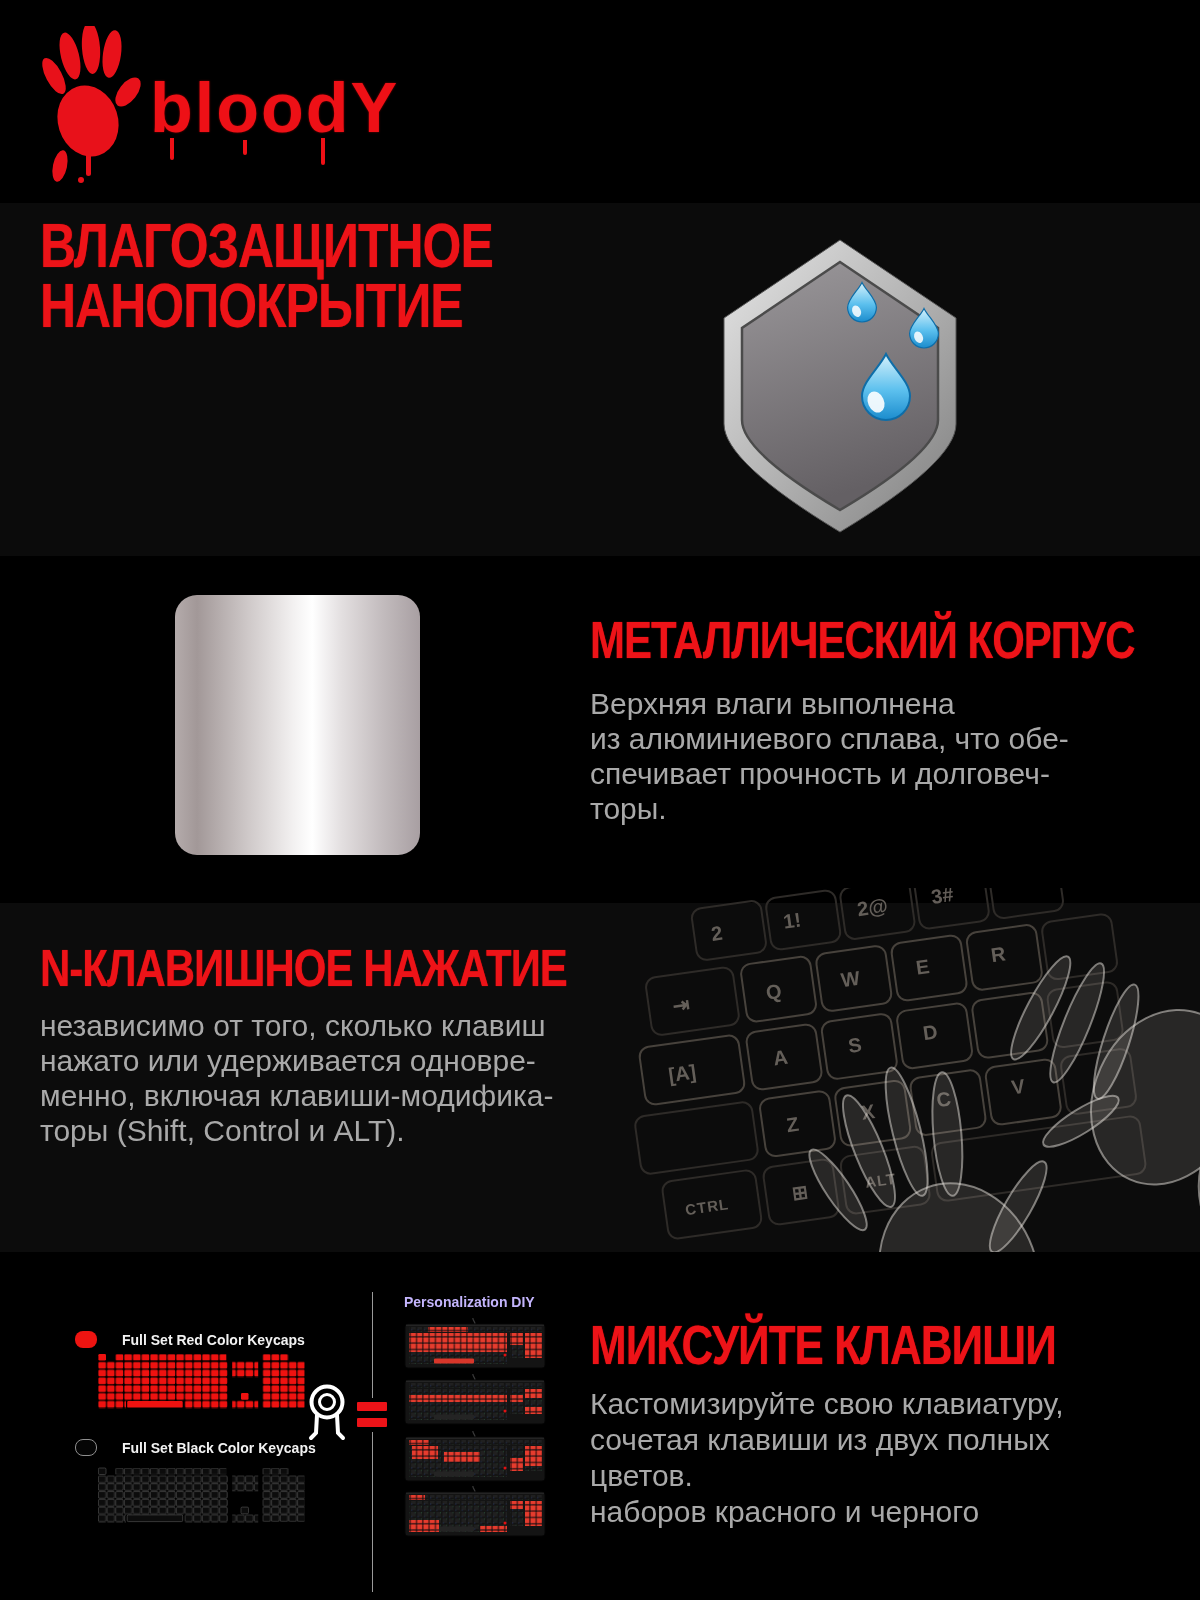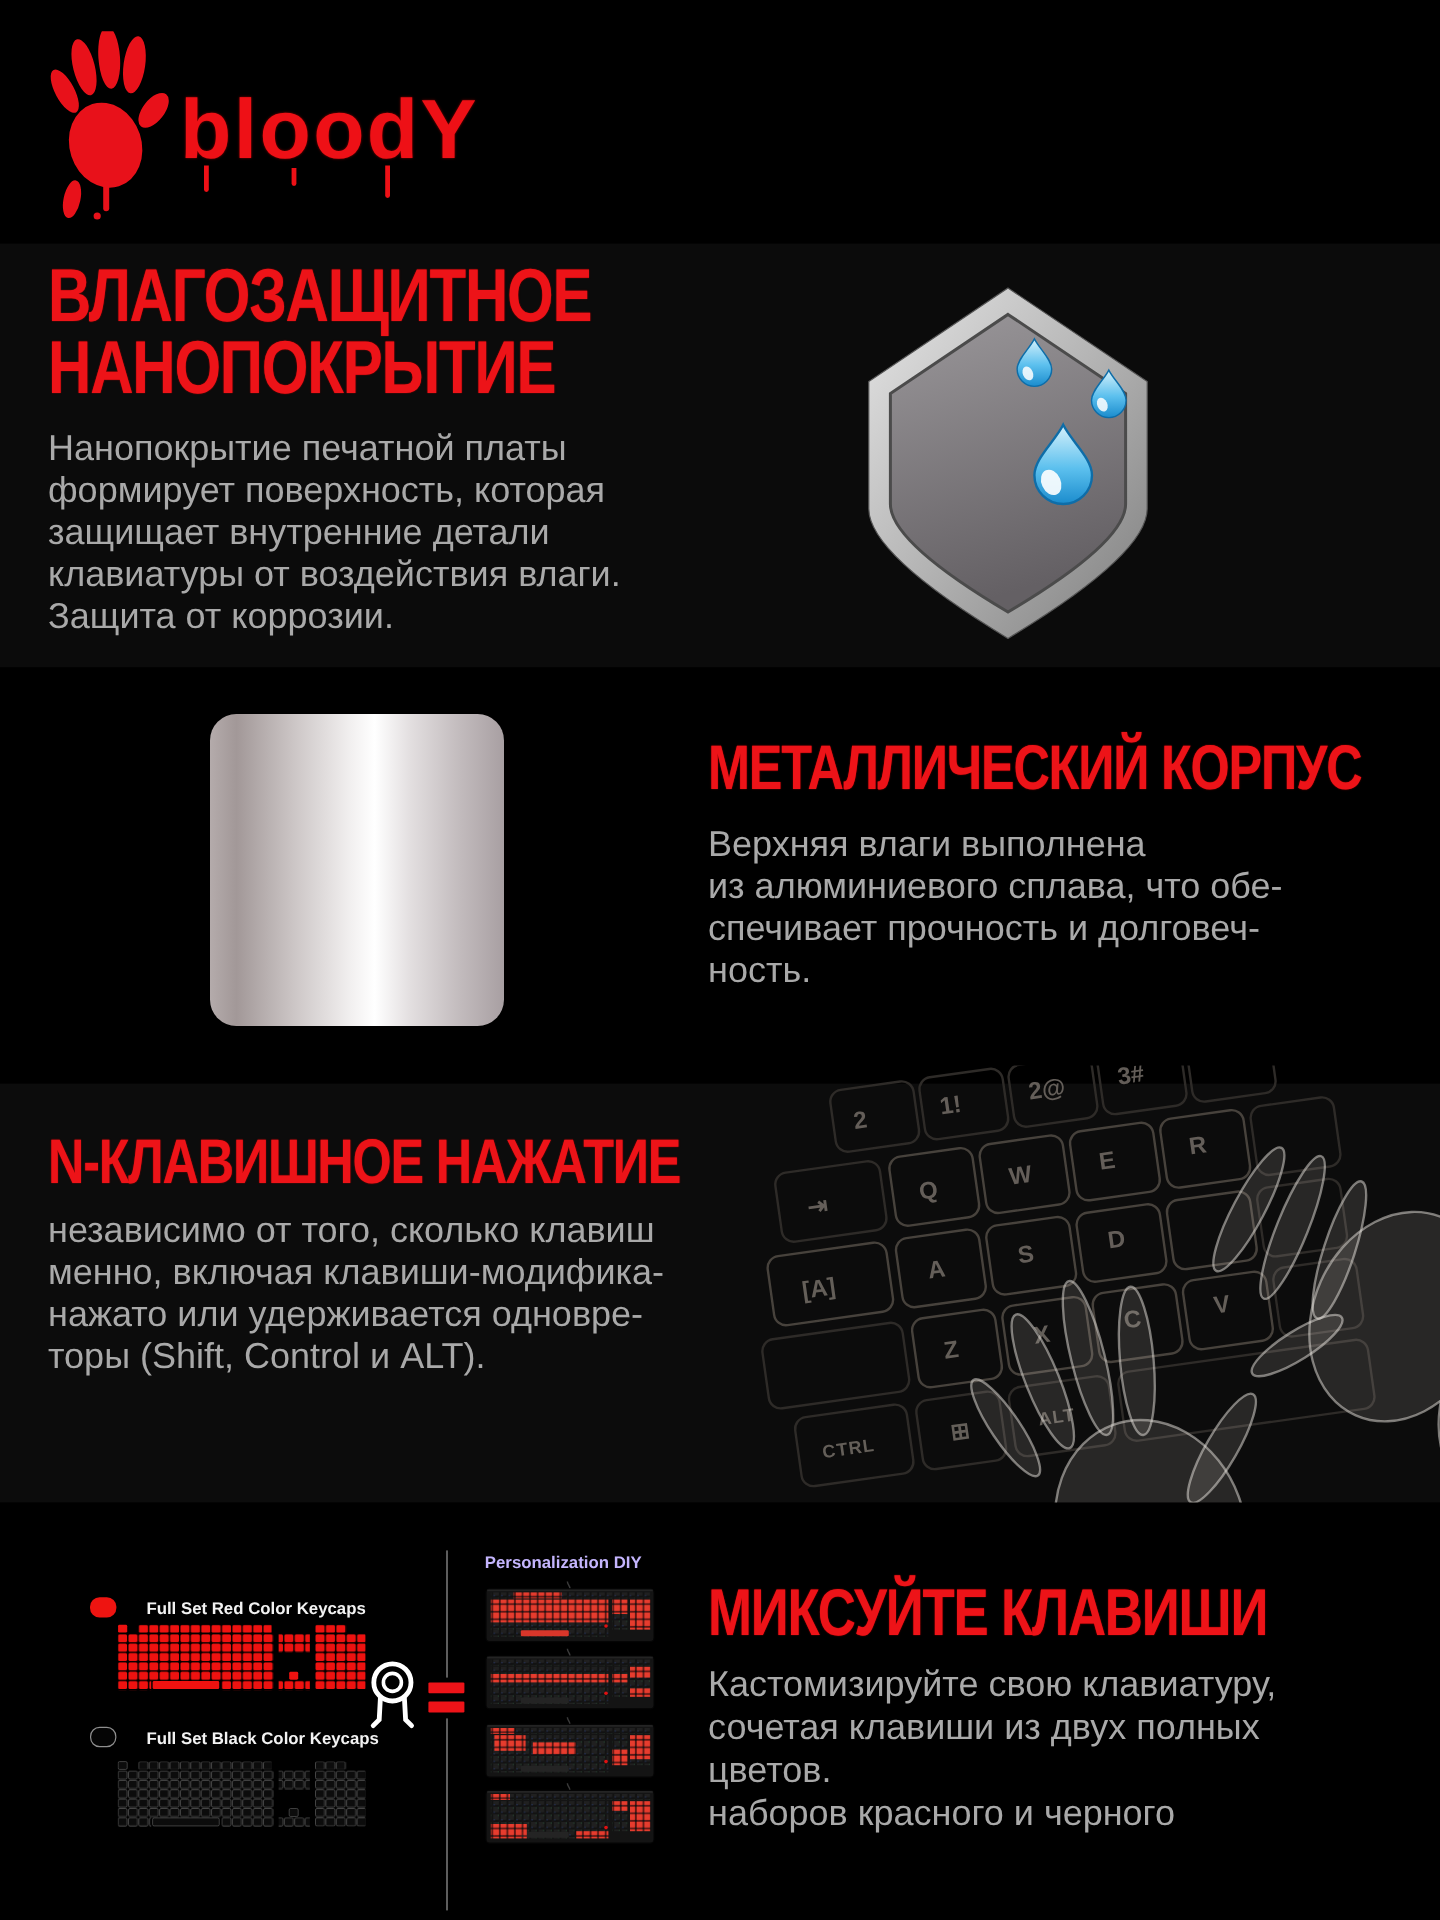--- a/index.html
+++ b/index.html
@@ -95,27 +95,20 @@
   </svg>
   <div class="logo-text">bloodY</div>
   <div class="drip" style="left:170px;top:138px;width:4px;height:22px"></div>
   <div class="drip" style="left:243px;top:140px;width:4px;height:15px"></div>
   <div class="drip" style="left:321px;top:138px;width:4px;height:27px"></div>
 
   <div class="h h1">
     <div>ВЛАГОЗАЩИТНОЕ</div>
     <div>НАНОПОКРЫТИЕ</div>
   </div>
-  <div class="p p1">
-    <div>Нанопокрытие печатной платы</div>
-    <div>формирует поверхность, которая</div>
-    <div>защищает внутренние детали</div>
-    <div>клавиатуры от воздействия влаги.</div>
-    <div>Защита от коррозии.</div>
-  </div>
 
   <svg class="abs" style="left:690px;top:228px" width="300" height="315" viewBox="0 0 300 315">
     <path d="M150 12 L266 90 L266 196 Q266 234 150 304 Q34 234 34 196 L34 90 Z" fill="url(#gradSilver)" stroke="#565656" stroke-width="1"></path>
     <path d="M150 34 L248 100 L248 192 Q248 224 150 282 Q52 224 52 192 L52 100 Z" fill="url(#gradInner)" stroke="#4b4b4b" stroke-width="2.5"></path>
     <g>
       <g transform="translate(172 76) scale(0.6)">
         <path d="M0 -36 C7 -22 24 -8 24 6 A24 24 0 1 1 -24 6 C-24 -8 -7 -22 0 -36 Z" fill="url(#gradDrop)" stroke="#0e6da8" stroke-width="2"></path>
         <ellipse cx="-9" cy="12" rx="7" ry="10" fill="#ffffff" opacity="0.85" transform="rotate(-24 -9 12)"></ellipse>
       </g>
       <g transform="translate(234 102) scale(0.6)">
@@ -128,21 +121,21 @@
       </g>
     </g>
   </svg>
 
   <div class="metal"></div>
   <div class="h h2">МЕТАЛЛИЧЕСКИЙ КОРПУС</div>
   <div class="p p2">
     <div>Верхняя влаги выполнена</div>
     <div>из алюминиевого сплава, что обе-</div>
     <div>спечивает прочность и долговеч-</div>
-    <div>ность.</div>
+    <div>торы.</div>
   </div>
 
   <svg class="abs" style="left:600px;top:888px" width="600" height="364" viewBox="0 0 600 364">
     <g transform="rotate(-8 300 182)">
       <g fill="none" stroke="#2e2b28" stroke-width="2">
         <rect x="115" y="-6" width="70" height="52" rx="10"></rect>
         <rect x="190" y="-6" width="70" height="52" rx="10"></rect>
         <rect x="265" y="-6" width="70" height="52" rx="10"></rect>
         <rect x="340" y="-6" width="70" height="52" rx="10"></rect>
         <rect x="415" y="-6" width="70" height="52" rx="10"></rect>
@@ -210,22 +203,22 @@
         <ellipse cx="222" cy="292" rx="12" ry="48" transform="rotate(-26 222 292)"></ellipse>
         <ellipse cx="398" cy="334" rx="13" ry="52" transform="rotate(38 398 334)"></ellipse>
         <ellipse cx="352" cy="520" rx="68" ry="95" transform="rotate(-4 352 520)"></ellipse>
       </g>
     </g>
   </svg>
 
   <div class="h h3">N-КЛАВИШНОЕ НАЖАТИЕ</div>
   <div class="p p3">
     <div>независимо от того, сколько клавиш</div>
+    <div>нажато или удерживается одновре-</div>
     <div>менно, включая клавиши-модифика-</div>
-    <div>нажато или удерживается одновре-</div>
     <div>торы (Shift, Control и ALT).</div>
   </div>
 
   <div class="cap-red"></div>
   <div class="legend-label" style="left:102px;top:1332px">Full Set Red Color Keycaps</div>
 
   <svg class="abs" style="left:98px;top:1352px" width="207" height="58" viewBox="0 0 207 58">
     <rect x="0.4" y="2" width="7.6" height="6.5" rx="1.2" fill="#ef1210"></rect>
     <rect x="17.3" y="2" width="111" height="6.5" fill="url(#patRed)"></rect>
     <rect x="164.5" y="2" width="26" height="6.5" fill="url(#patRed)"></rect>

